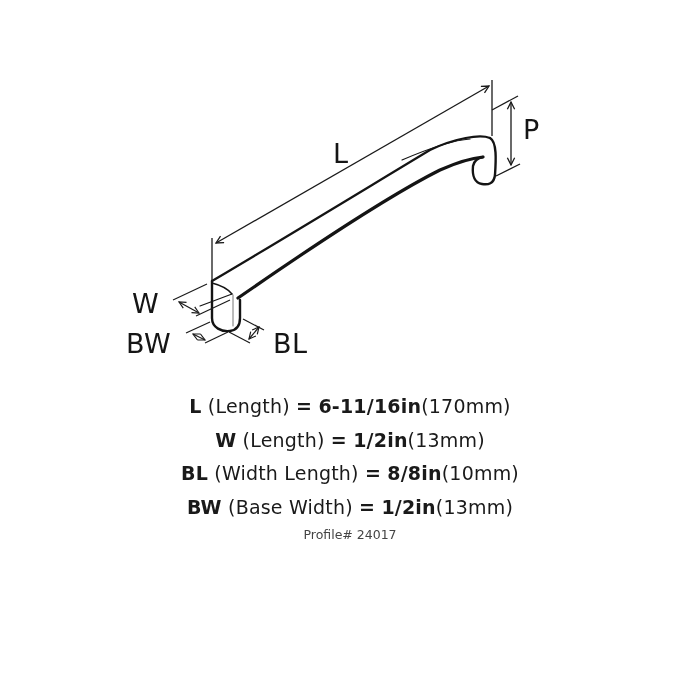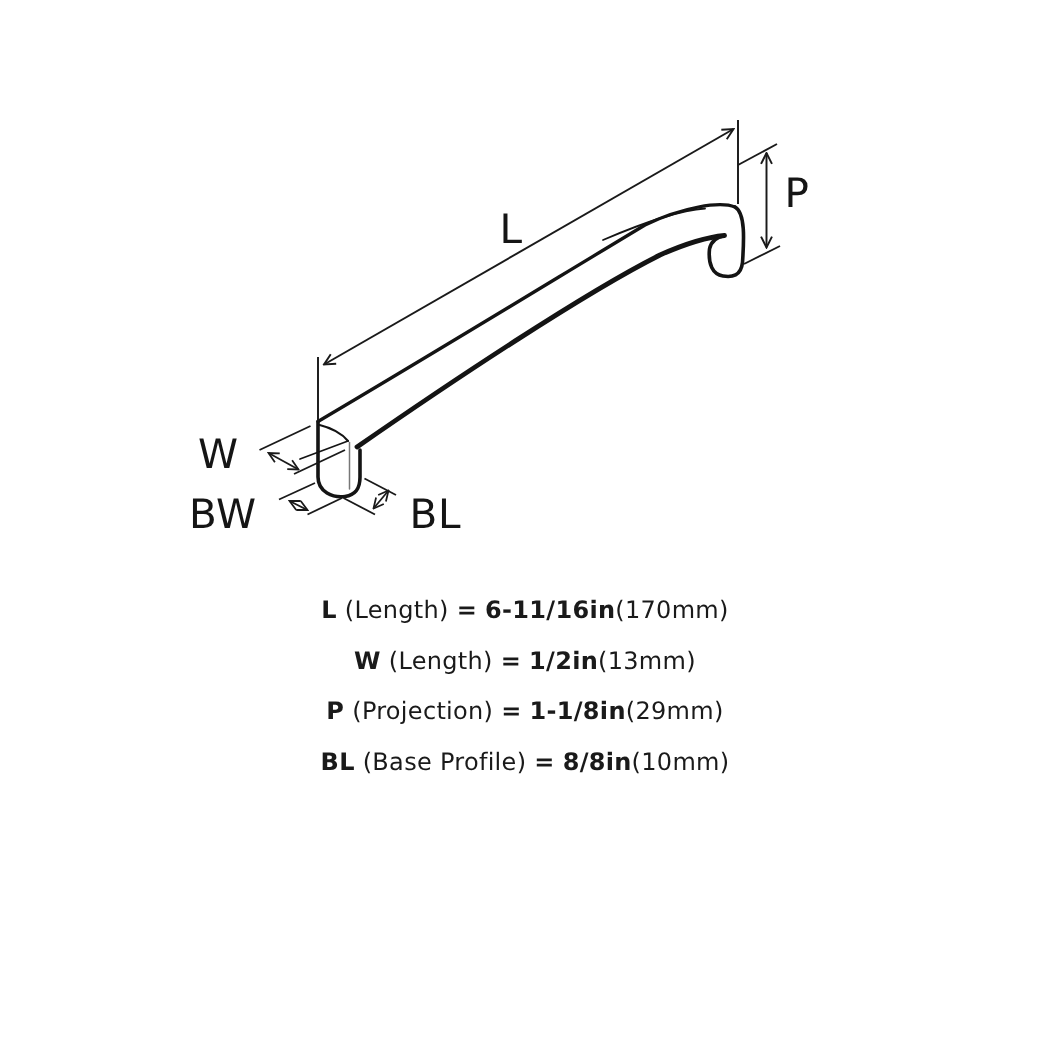--- a/index.html
+++ b/index.html
@@ -1,20 +1,20 @@
 <!DOCTYPE html>
 <html><head>
 <meta charset="utf-8">
 <style>
   html, body { margin:0; padding:0; background:#ffffff; }
   body { width:700px; height:700px; position:relative; overflow:hidden; font-family:"DejaVu Sans", sans-serif; color:#1a1a1a; }
   #drawing { position:absolute; left:0; top:0; width:700px; height:700px; }
   .lbl { position:absolute; font-family:"DejaVu Sans", sans-serif; font-size:27px; color:#151515; line-height:1; letter-spacing:0.5px; }
   .specs { position:absolute; left:0; top:390px; width:700px; text-align:center; }
-  .spec-line { font-size:16px; line-height:33.5px; color:#1a1a1a; white-space:nowrap; letter-spacing:0.2px;text-align:center; }
+  .spec-line { font-size:19px; line-height:33.5px; color:#1a1a1a; white-space:nowrap; letter-spacing:0.2px;text-align:center; }
   .spec-line .code { font-weight:bold; }
   .spec-line .val { font-weight:bold; }
   .profile { font-size:12.5px; color:#444; margin-top:3px; line-height:16px; }
 </style>
 </head>
 <body>
 
 <svg id="drawing" viewBox="0 0 700 700" xmlns="http://www.w3.org/2000/svg">
   <defs>
     <marker id="arr" viewBox="0 0 10 10" refX="9" refY="5" markerWidth="7" markerHeight="7" orient="auto-start-reverse">
@@ -86,24 +86,25 @@
     <span class="val">=</span>
     <span class="val">6-11/16in</span><span>(170mm)</span>
   </div>
   <div class="spec-line">
     <span class="code">W</span>
     <span>(Length)</span>
     <span class="val">=</span>
     <span class="val">1/2in</span><span>(13mm)</span>
   </div>
   <div class="spec-line">
-    <span class="code">P</span>
-    <span>(Projection)</span>
-    <span class="val">=</span>
-    <span class="val">1-1/8in</span><span>(29mm)</span>
-  </div>
-  <div class="spec-line">
     <span class="code">BL</span>
-    <span>(Base Profile)</span>
+    <span>(Width Length)</span>
     <span class="val">=</span>
     <span class="val">8/8in</span><span>(10mm)</span>
   </div>
+  <div class="spec-line">
+    <span class="code">BW</span>
+    <span>(Base Width)</span>
+    <span class="val">=</span>
+    <span class="val">1/2in</span><span>(13mm)</span>
+  </div>
+  <div class="profile">Profile# 24017</div>
 </div>
 
 </body></html>

